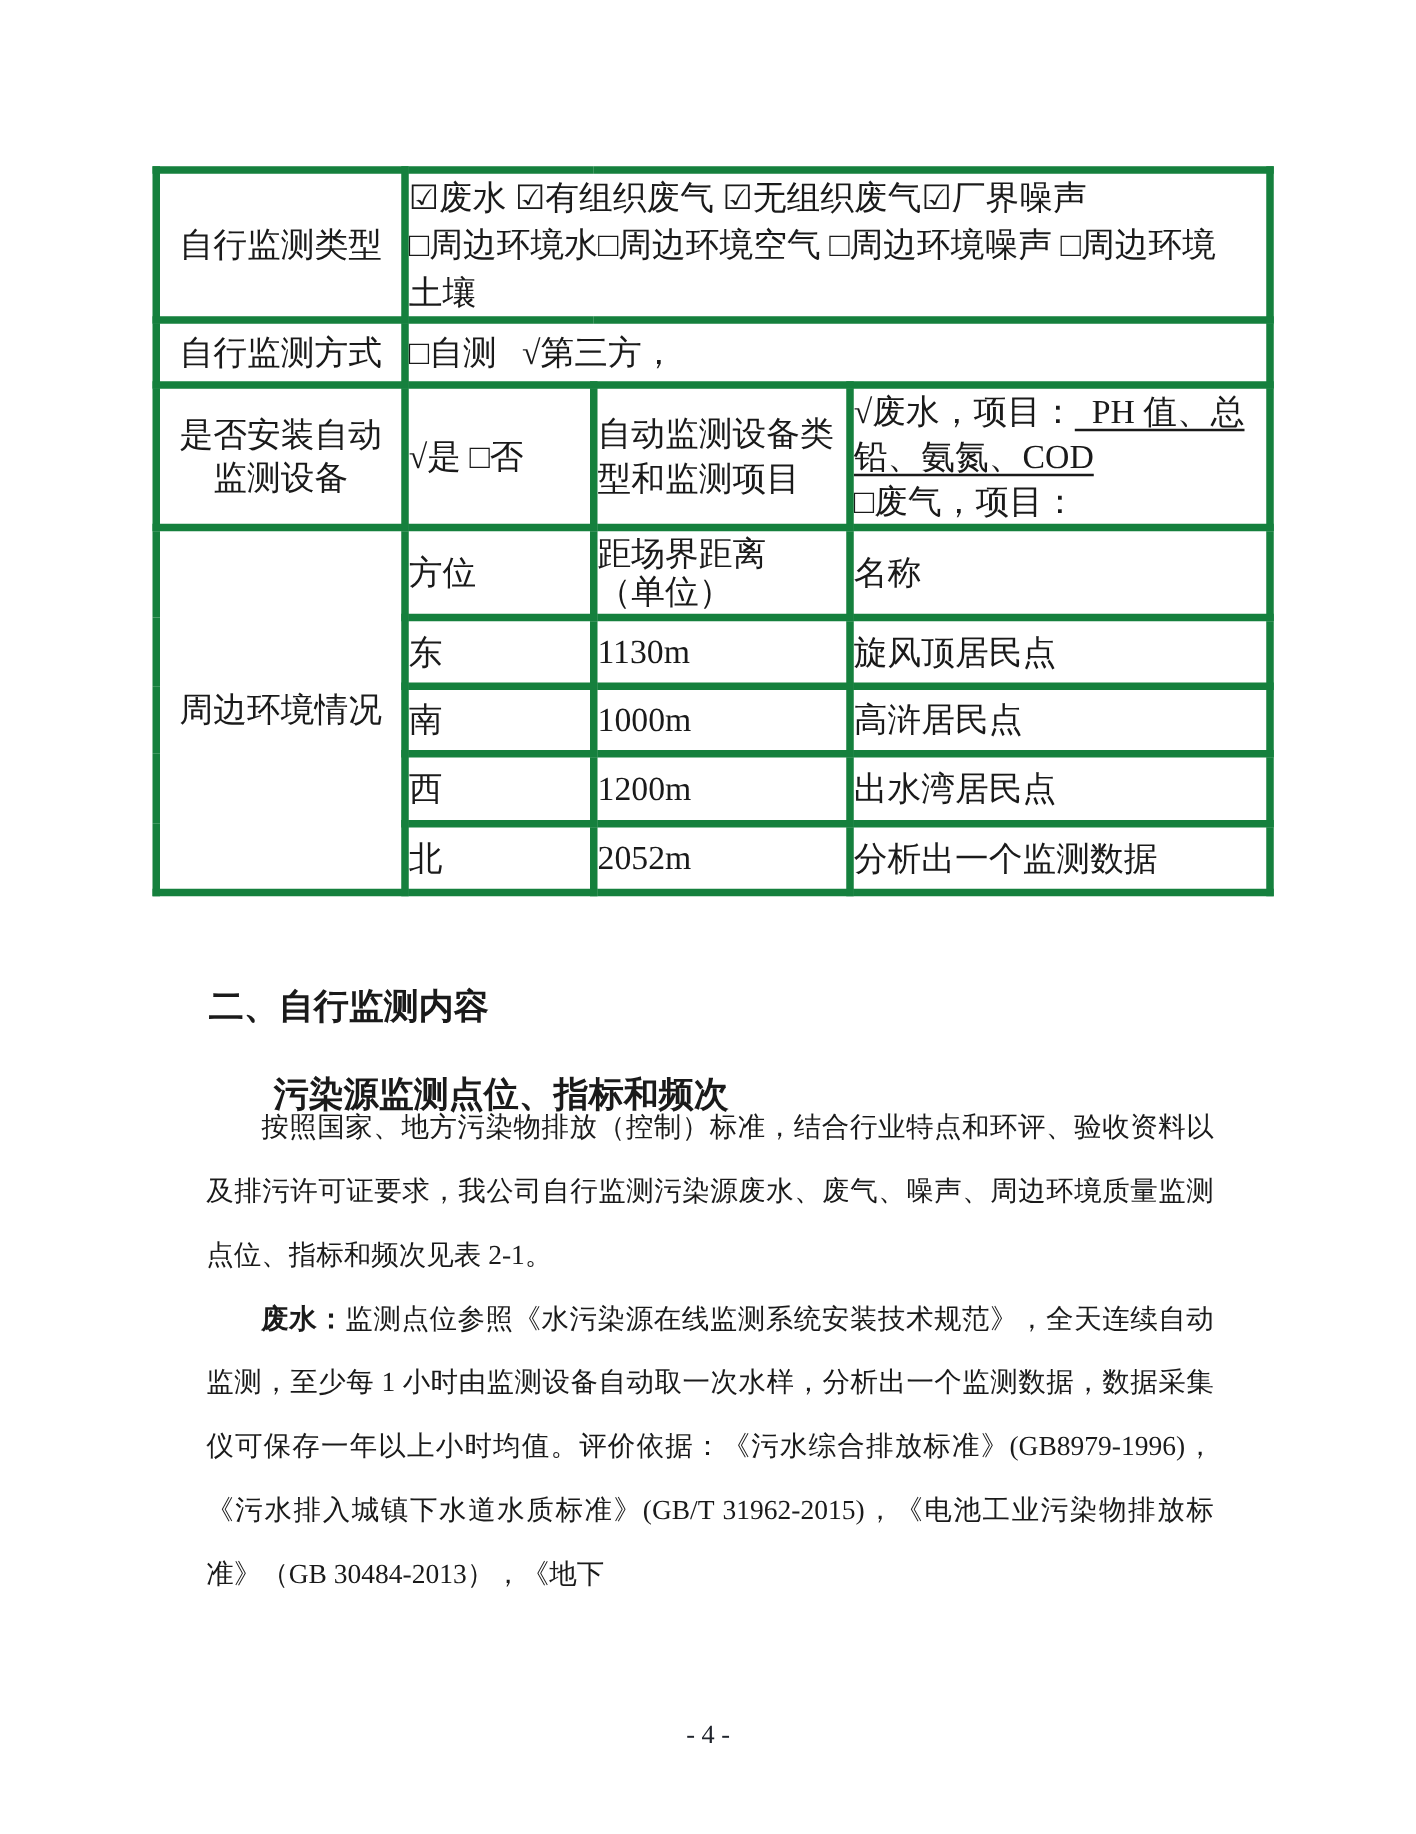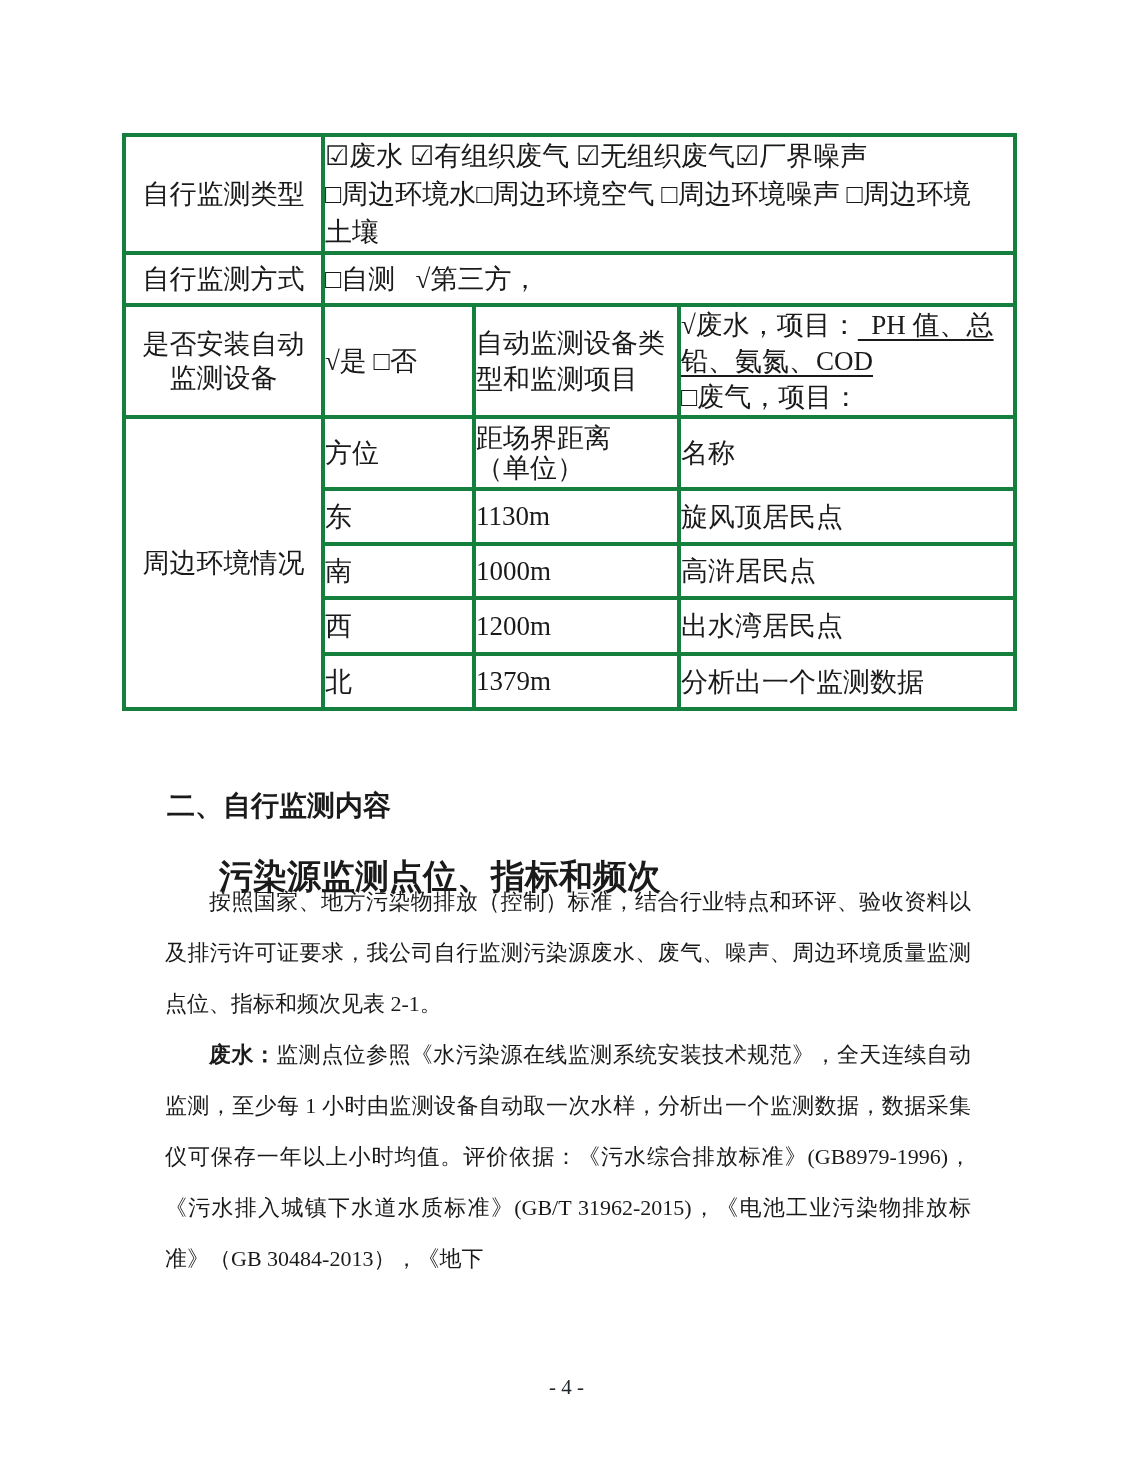--- a/index.html
+++ b/index.html
@@ -15,40 +15,40 @@
   
   table.info{
     position:absolute;left:122px;top:133px;
     width:891px;height:557px;
     border-collapse:collapse;table-layout:fixed;
     border:2px solid #2f2f2f;
     border-bottom-width:3px;
     font-size:27px;
   }
   table.info td{
-    border:4px solid #15803d;
+    border:6px solid #15803d;
     vertical-align:middle;
     padding:0;
     overflow:hidden;
   }
   td.lab{text-align:center;line-height:34px;}
   td.val{text-align:left;padding:3px 6px 3px 9px;}
   tr.r1 td.val div{line-height:38px;}
   tr.r3 td.val div{line-height:36px;}
   td.ctr{text-align:left;}
   td.hdr2 div{line-height:30px;text-align:left;}
   .ul{text-decoration:underline;text-underline-offset:5px;}
   
   .h-section{
     position:absolute;left:167px;top:789px;
     font-size:28px;font-weight:bold;line-height:34px;
   }
   .h-sub{
     position:absolute;left:219px;top:860px;
-    font-size:34px;font-weight:bold;line-height:34px;
+    font-size:28px;font-weight:bold;line-height:34px;
   }
   .bodytext{
     position:absolute;left:165px;top:876px;width:806px;
     font-size:22px;line-height:51px;
     text-align:justify;
   }
   .bodytext p{margin:0;text-indent:2em;}
   .bold{font-weight:bold;}
   
   .footer{
@@ -116,21 +116,21 @@
         <td class="ctr">1000m</td>
         <td class="ctr">高浒居民点</td>
       </tr>
       <tr style="height:56px">
         <td class="ctr">西</td>
         <td class="ctr">1200m</td>
         <td class="ctr">出水湾居民点</td>
       </tr>
       <tr style="height:55px">
         <td class="ctr">北</td>
-        <td class="ctr">1379m</td>
+        <td class="ctr">2052m</td>
         <td class="ctr">分析出一个监测数据</td>
       </tr>
     </tbody>
   </table>
 
   <div class="h-section">二、自行监测内容</div>
   <div class="h-sub">污染源监测点位、指标和频次</div>
 
   <div class="bodytext">
     <p>按照国家、地方污染物排放（控制）标准，结合行业特点和环评、验收资料以及排污许可证要求，我公司自行监测污染源废水、废气、噪声、周边环境质量监测点位、指标和频次见表 2-1。</p>

